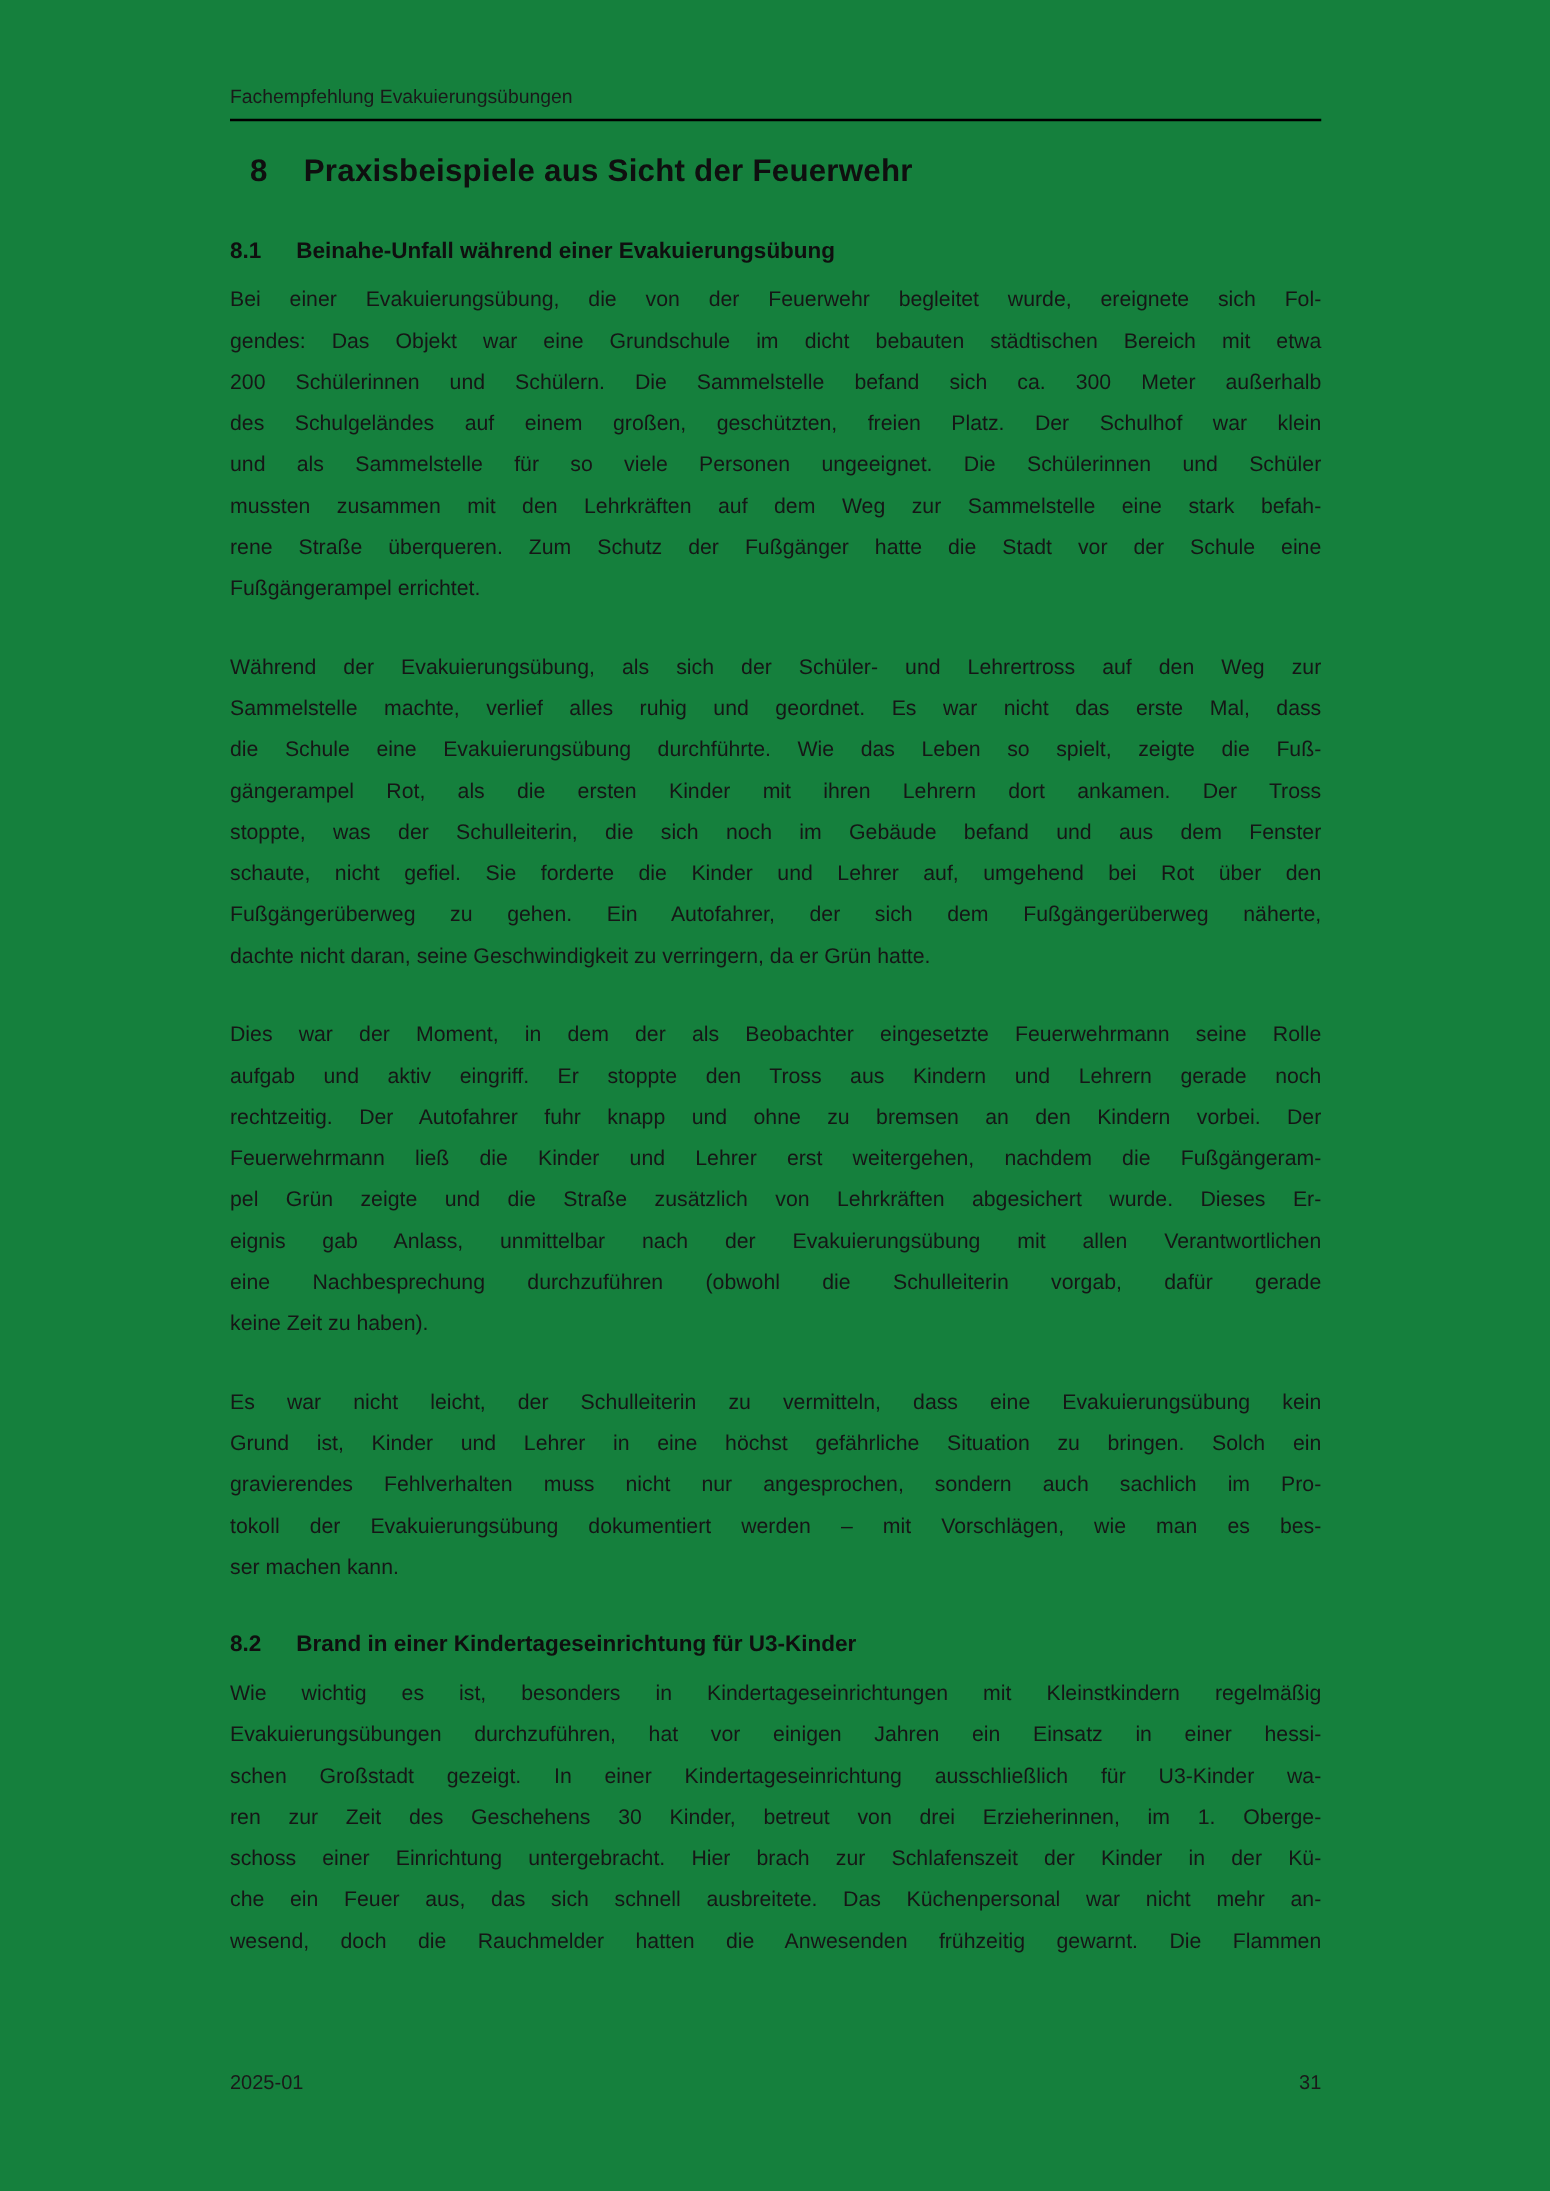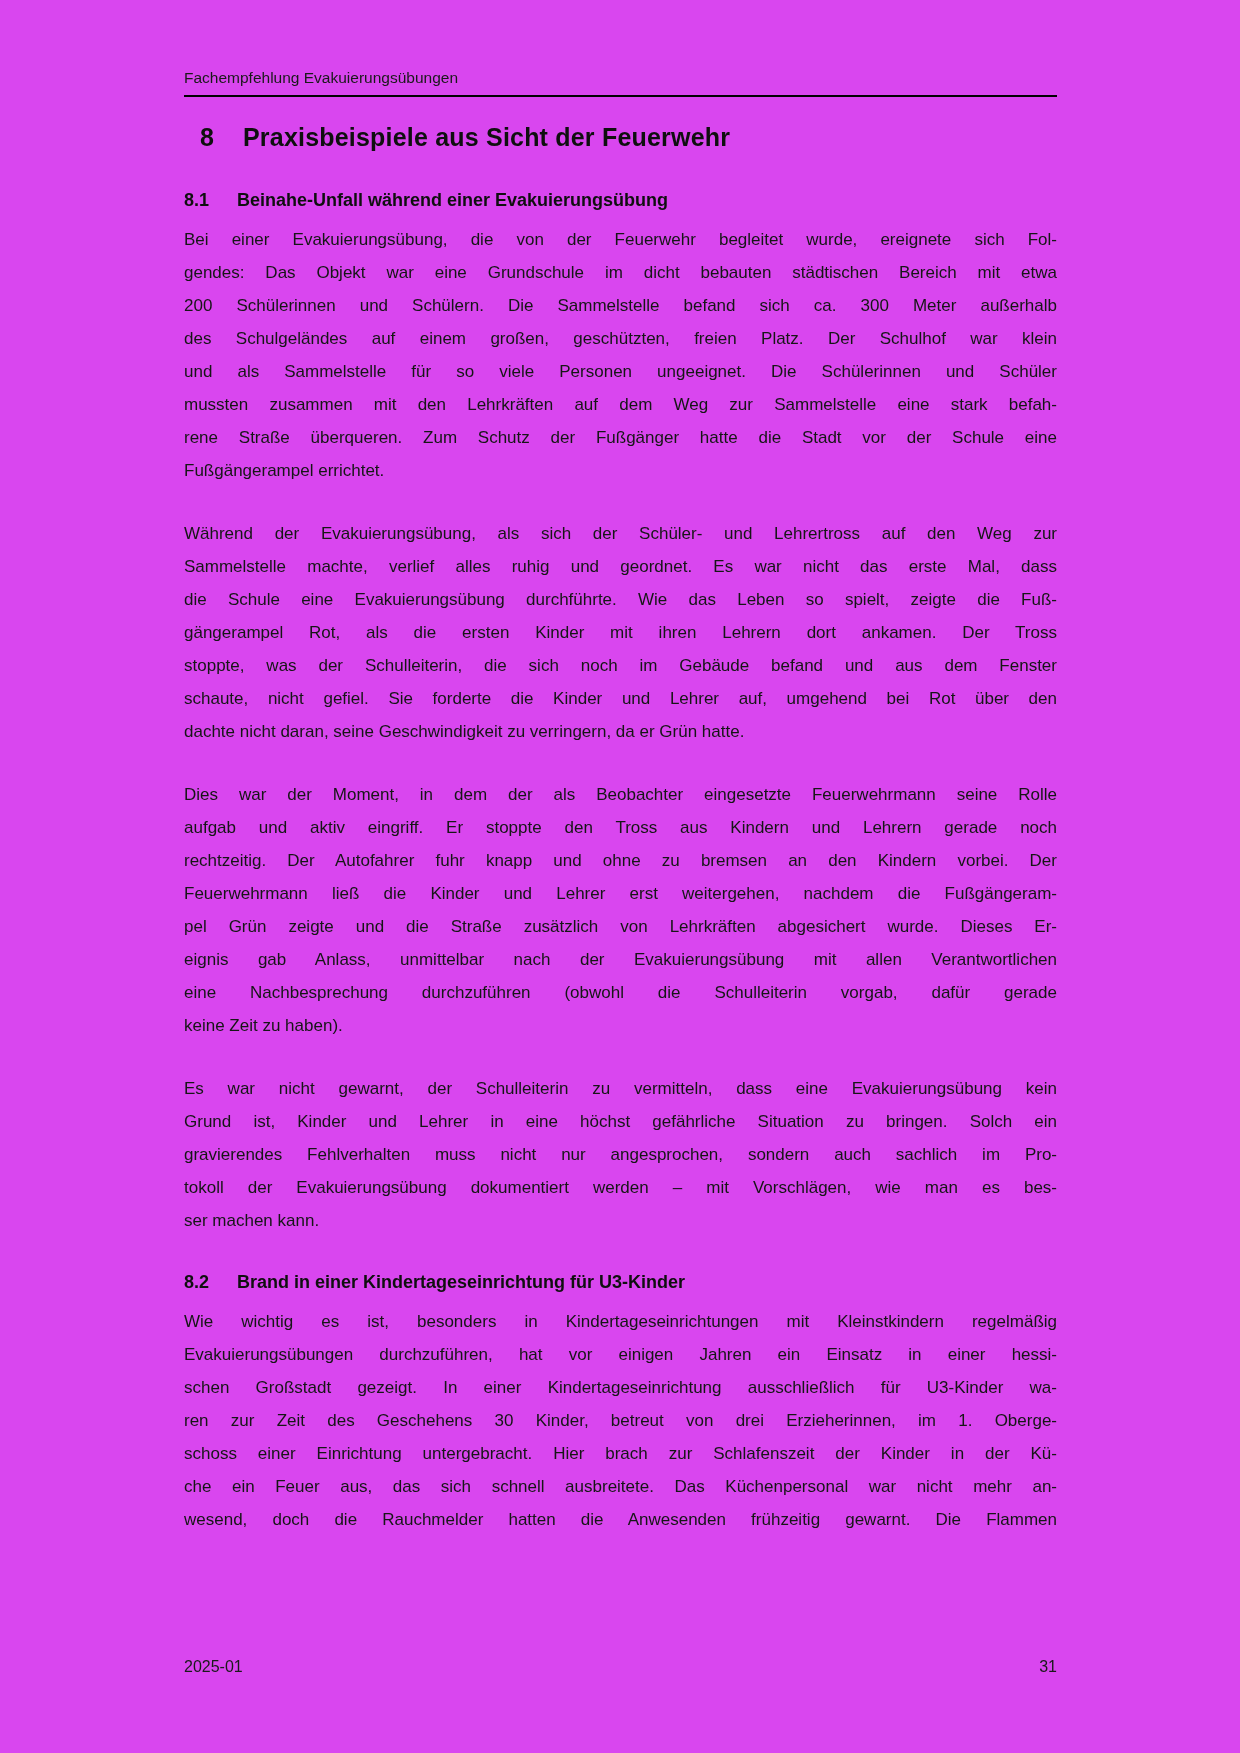--- a/index.html
+++ b/index.html
@@ -4,21 +4,21 @@
 <style>
   html, body {
     margin: 0;
     padding: 0;
     background: #ffffff;
   }
   .page {
     position: relative;
     width: 1240px;
     height: 1753px;
-    background: #d946ef;
+    background: #15803d;
     overflow: hidden;
     font-family: "Liberation Sans", "DejaVu Sans", sans-serif;
     color: #161616;
   }
   .content {
     position: absolute;
     left: 184px;
     width: 873px;
     top: 0;
   }
@@ -116,36 +116,37 @@
         <div class="line final">Fußgängerampel errichtet.</div>
       </div>
 
     <div class="para">
         <div class="line">Während der Evakuierungsübung, als sich der Schüler- und Lehrertross auf den Weg zur</div>
         <div class="line">Sammelstelle machte, verlief alles ruhig und geordnet. Es war nicht das erste Mal, dass</div>
         <div class="line">die Schule eine Evakuierungsübung durchführte. Wie das Leben so spielt, zeigte die Fuß-</div>
         <div class="line">gängerampel Rot, als die ersten Kinder mit ihren Lehrern dort ankamen. Der Tross</div>
         <div class="line">stoppte, was der Schulleiterin, die sich noch im Gebäude befand und aus dem Fenster</div>
         <div class="line">schaute, nicht gefiel. Sie forderte die Kinder und Lehrer auf, umgehend bei Rot über den</div>
+        <div class="line">Fußgängerüberweg zu gehen. Ein Autofahrer, der sich dem Fußgängerüberweg näherte,</div>
         <div class="line final">dachte nicht daran, seine Geschwindigkeit zu verringern, da er Grün hatte.</div>
       </div>
 
     <div class="para">
         <div class="line">Dies war der Moment, in dem der als Beobachter eingesetzte Feuerwehrmann seine Rolle</div>
         <div class="line">aufgab und aktiv eingriff. Er stoppte den Tross aus Kindern und Lehrern gerade noch</div>
         <div class="line">rechtzeitig. Der Autofahrer fuhr knapp und ohne zu bremsen an den Kindern vorbei. Der</div>
         <div class="line">Feuerwehrmann ließ die Kinder und Lehrer erst weitergehen, nachdem die Fußgängeram-</div>
         <div class="line">pel Grün zeigte und die Straße zusätzlich von Lehrkräften abgesichert wurde. Dieses Er-</div>
         <div class="line">eignis gab Anlass, unmittelbar nach der Evakuierungsübung mit allen Verantwortlichen</div>
         <div class="line">eine Nachbesprechung durchzuführen (obwohl die Schulleiterin vorgab, dafür gerade</div>
         <div class="line final">keine Zeit zu haben).</div>
       </div>
 
     <div class="para">
-        <div class="line">Es war nicht gewarnt, der Schulleiterin zu vermitteln, dass eine Evakuierungsübung kein</div>
+        <div class="line">Es war nicht leicht, der Schulleiterin zu vermitteln, dass eine Evakuierungsübung kein</div>
         <div class="line">Grund ist, Kinder und Lehrer in eine höchst gefährliche Situation zu bringen. Solch ein</div>
         <div class="line">gravierendes Fehlverhalten muss nicht nur angesprochen, sondern auch sachlich im Pro-</div>
         <div class="line">tokoll der Evakuierungsübung dokumentiert werden – mit Vorschlägen, wie man es bes-</div>
         <div class="line final">ser machen kann.</div>
       </div>
 
     <h2 class="section second">
       <span class="num">8.2</span><span>Brand in einer Kindertageseinrichtung für U3-Kinder</span>
     </h2>
 

